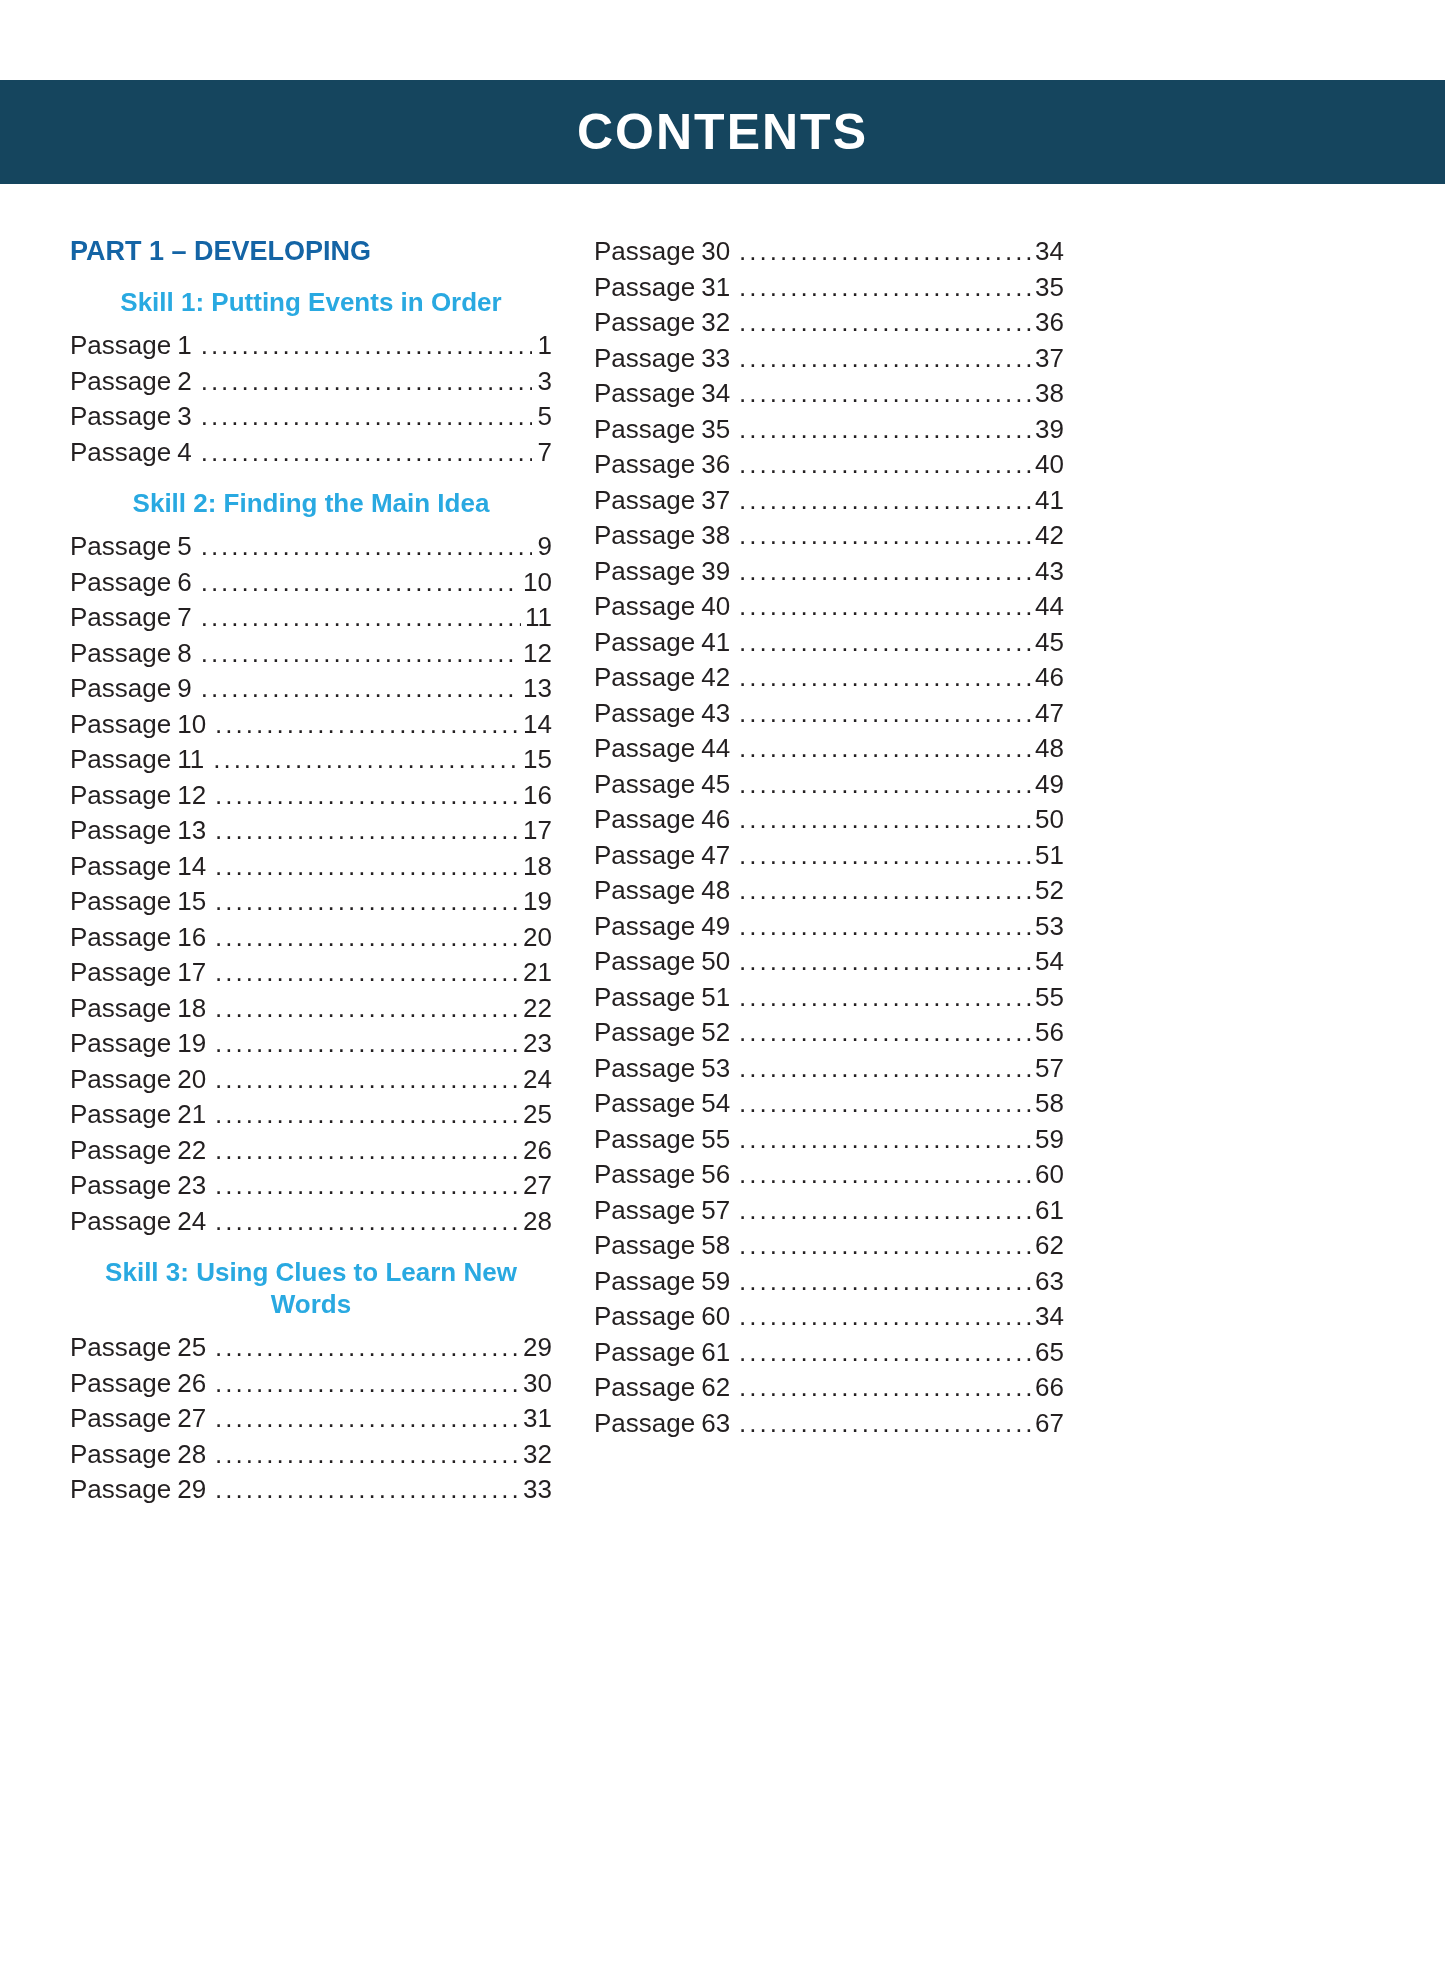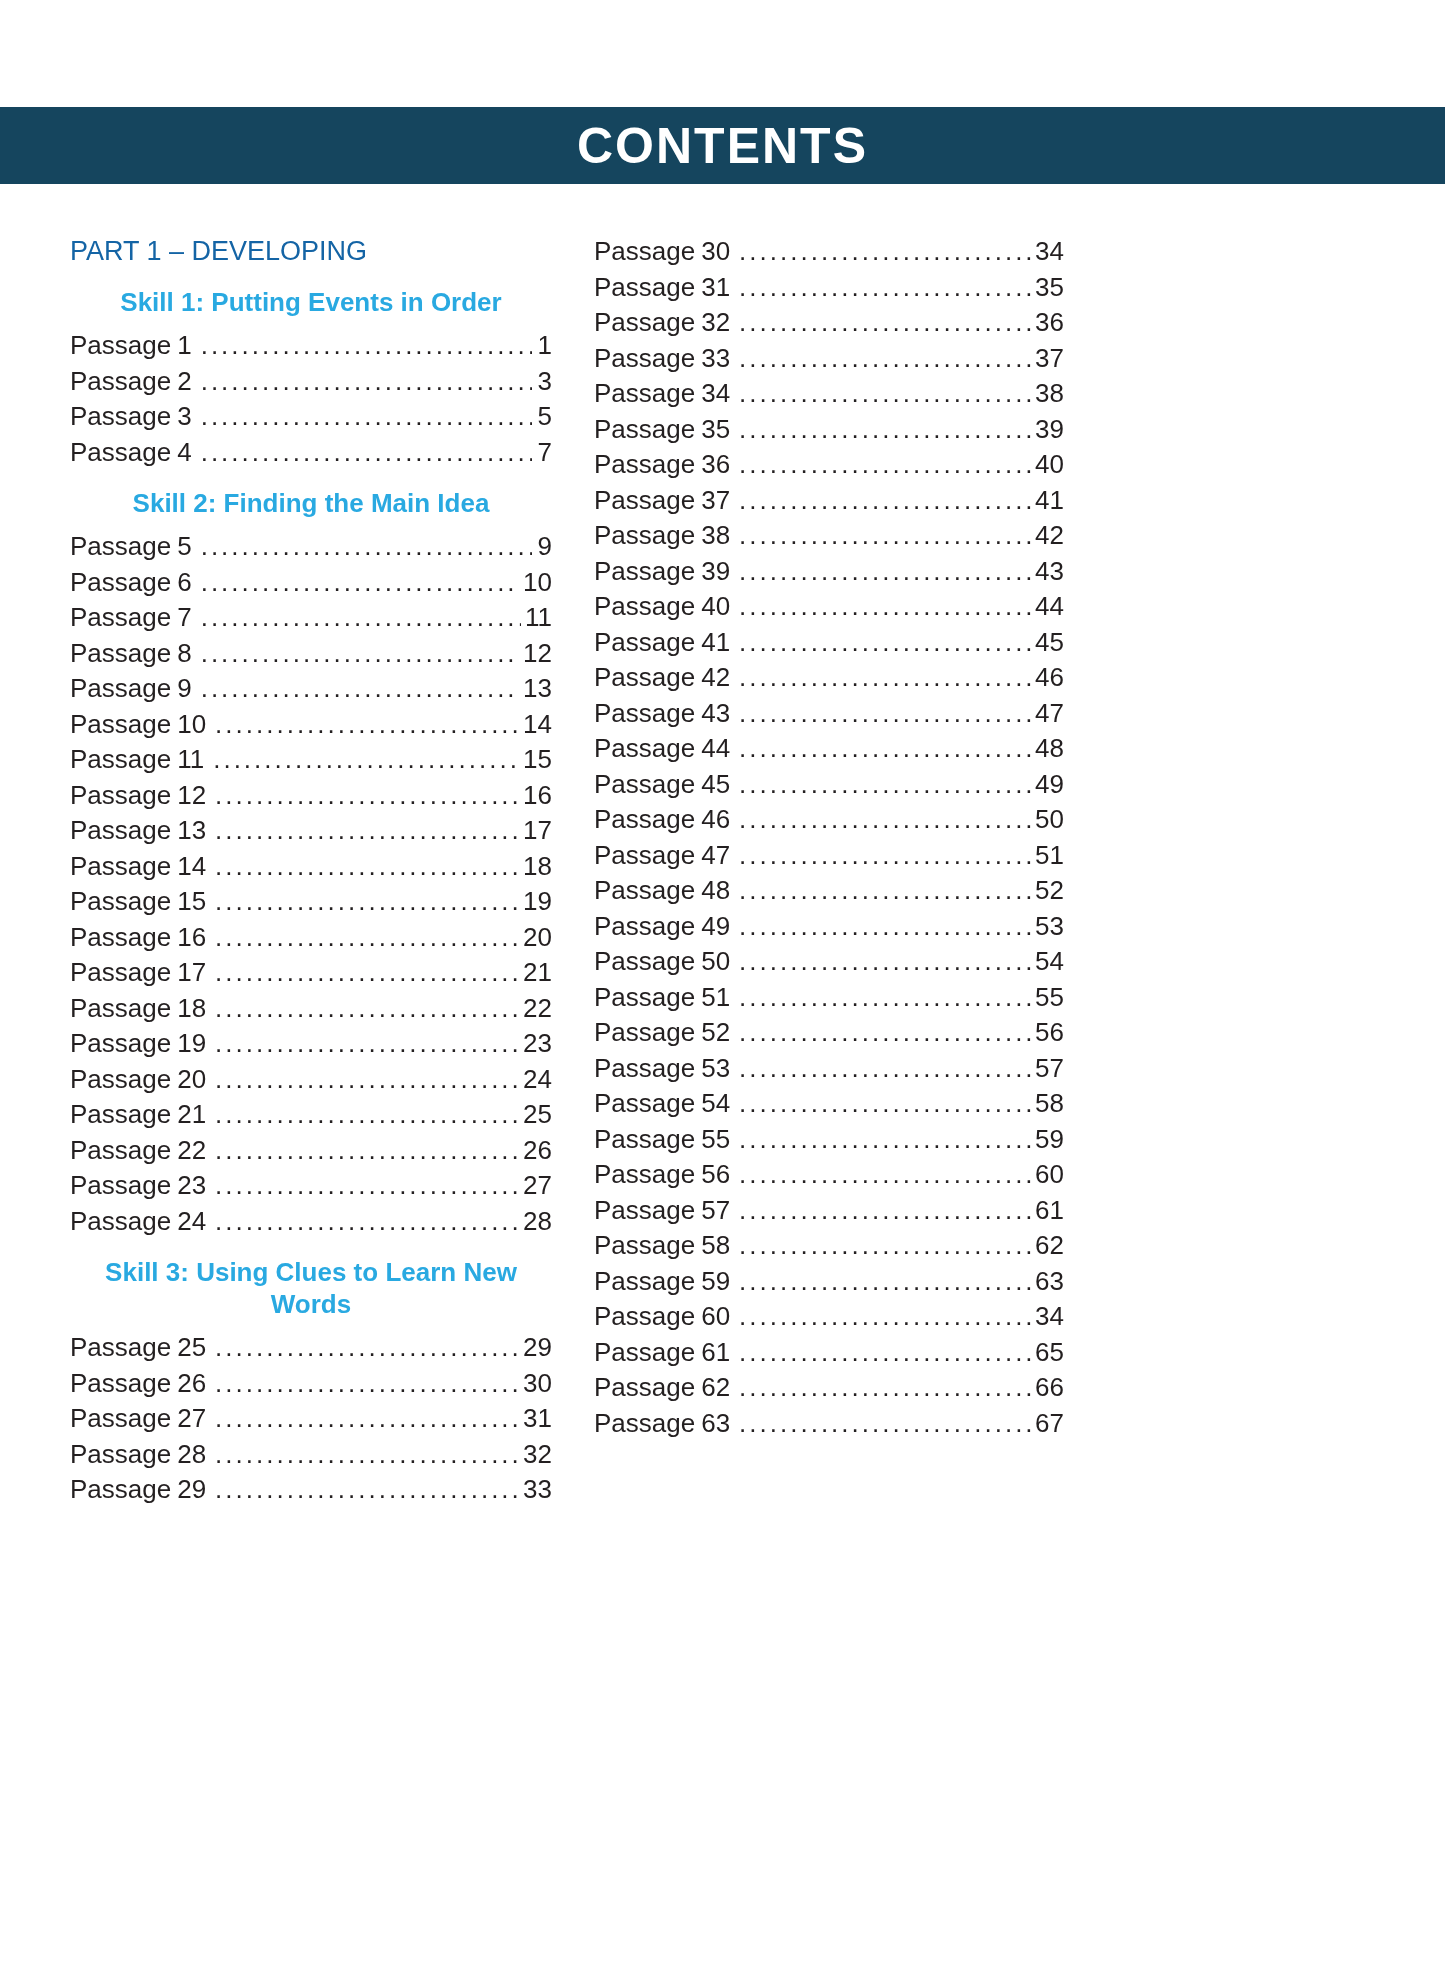--- a/index.html
+++ b/index.html
@@ -10,33 +10,33 @@
   }
   *{box-sizing:border-box;}
   html,body{margin:0;padding:0;}
   body{
     width:1445px;height:1980px;background:#ffffff;
     font-family:"Liberation Sans", sans-serif;
     color:var(--text);
     overflow:hidden;
   }
   .banner{
-    margin-top:107px;height:77px;background:var(--banner);
+    margin-top:80px;height:104px;background:var(--banner);
     display:flex;align-items:center;justify-content:center;
   }
   .banner h1{
     margin:0;color:#ffffff;font-size:50px;font-weight:bold;letter-spacing:2px;
   }
   .content{
     display:flex;padding:50px 0 0 70px;
   }
   .col-left{width:482px;}
   .col-right{width:470px;margin-left:42px;}
   .part-title{
-    color:var(--part-title);font-size:27px;font-weight:normal;line-height:35px;margin:0 0 4px 0;
+    color:var(--part-title);font-size:27px;font-weight:bold;line-height:35px;margin:0 0 4px 0;
   }
   .part-title-line.indent{padding-left:118px;}
   .skill-heading{
     color:var(--skill);font-size:26px;font-weight:bold;line-height:32px;margin:17px 0 10px 0;text-align:center;
   }
   .toc-entry{
     display:flex;align-items:baseline;font-size:26px;line-height:35.5px;color:var(--text);
   }
   .entry-label{white-space:nowrap;}
   .entry-num{width:34px;text-align:right;margin-left:6px;white-space:nowrap;}

